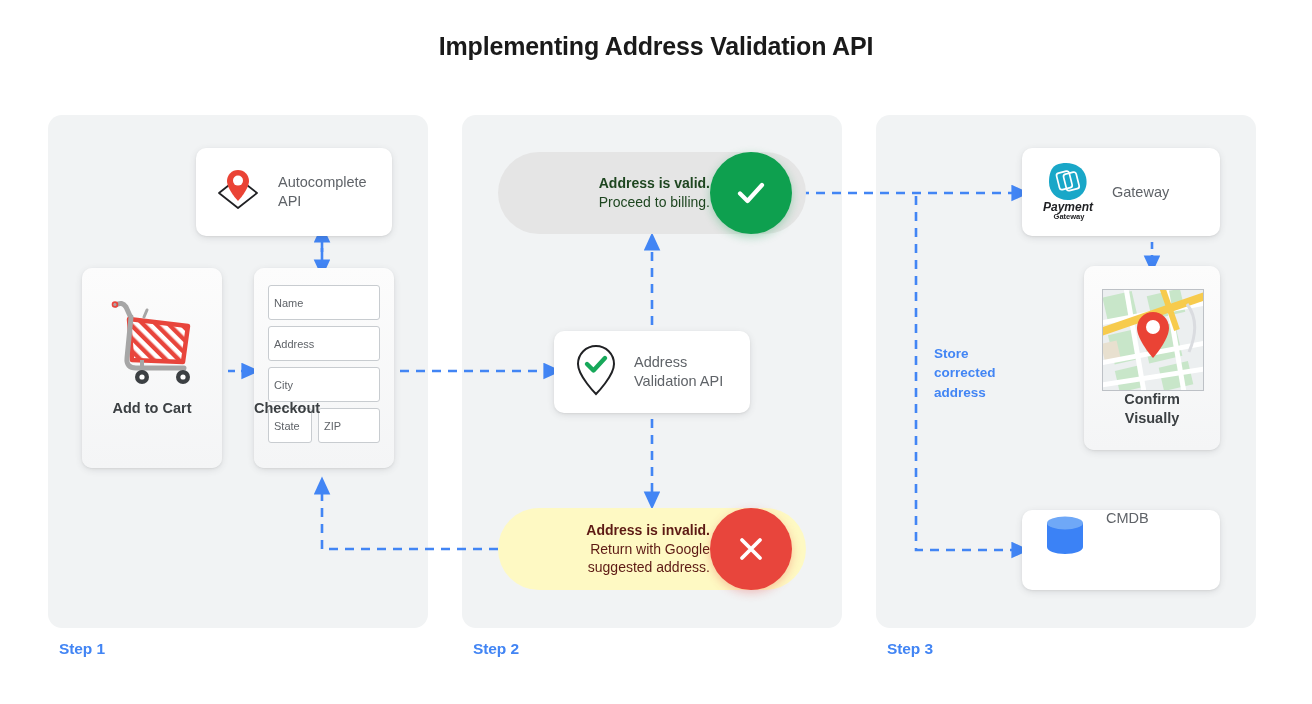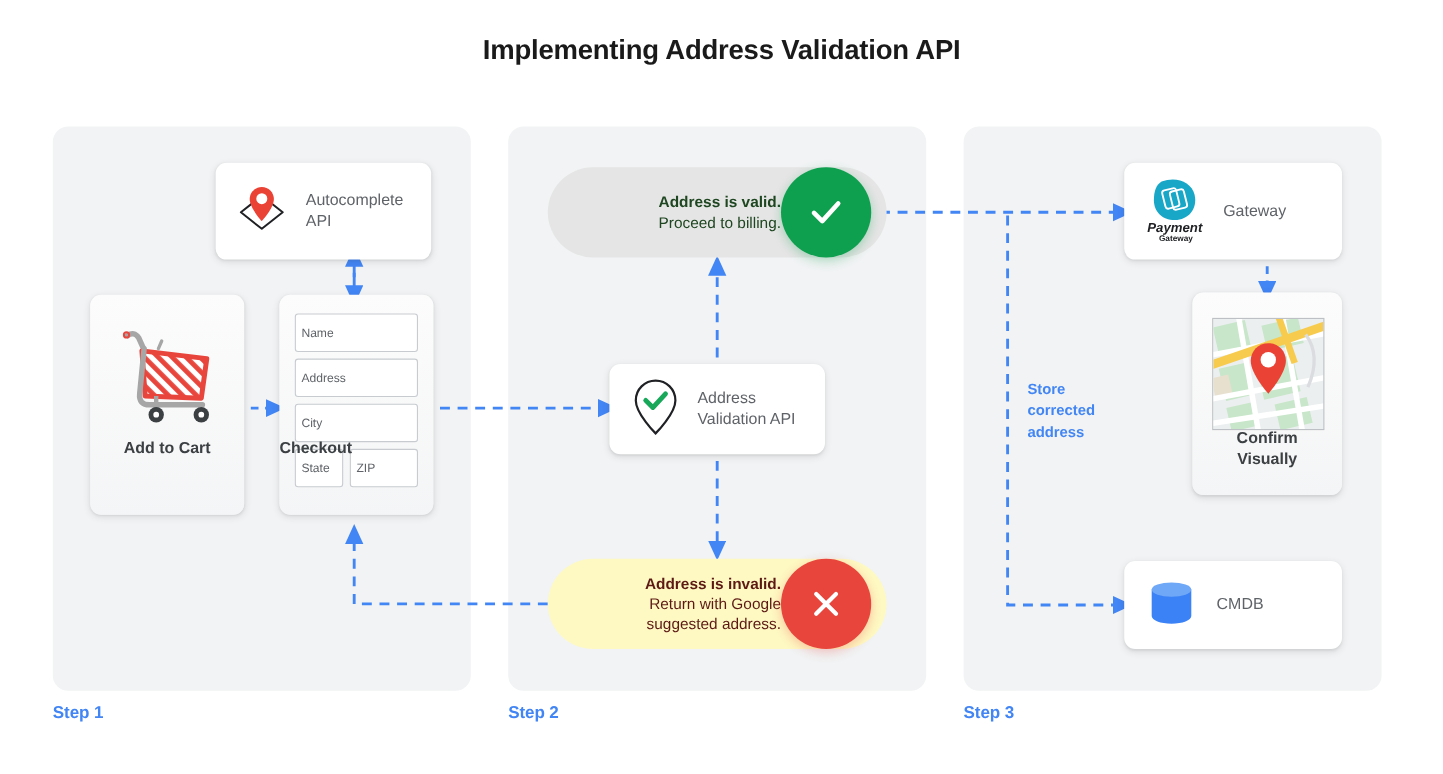--- a/index.html
+++ b/index.html
@@ -27,20 +27,21 @@
     border-radius:14px;
   }
   #panel1{left:48px;top:115px;width:380px;height:513px;}
   #panel2{left:462px;top:115px;width:380px;height:513px;}
   #panel3{left:876px;top:115px;width:380px;height:513px;}
 
   .step-label{
     position:absolute;
     font-size:15.5px;font-weight:bold;color:#4285f4;
     letter-spacing:-0.1px;
+    margin-left:11px;
   }
   #step1-label{left:48px;top:640px;}
   #step2-label{left:462px;top:640px;}
   #step3-label{left:876px;top:640px;}
 
   
   .card{
     position:absolute;
     background:#ffffff;
     border-radius:10px;
@@ -139,21 +140,21 @@
     position:absolute;bottom:22px;left:0;width:100%;text-align:center;
     font-size:14.5px;font-weight:bold;color:#3c4043;line-height:1.3;
   }
   #map{
     position:absolute;left:18px;top:23px;width:100px;height:100px;
     border:1px solid #bdc1c6;overflow:hidden;background:#eef0ec;
   }
 
   #card-cmdb{
     left:1022px;top:510px;width:198px;height:80px;
-    display:flex;align-items:center;padding-left:18px;gap:16px;
+    display:flex;align-items:flex-start;padding-left:18px;gap:16px;
   }
   #card-cmdb .lbl{font-size:14.5px;color:#5f6368;}
 
   #store-note{
     position:absolute;left:934px;top:344px;width:110px;
     font-size:13.5px;font-weight:bold;color:#4285f4;line-height:1.43;
   }
 
   
   #arrows{position:absolute;left:0;top:0;width:1312px;height:704px;pointer-events:none;}

